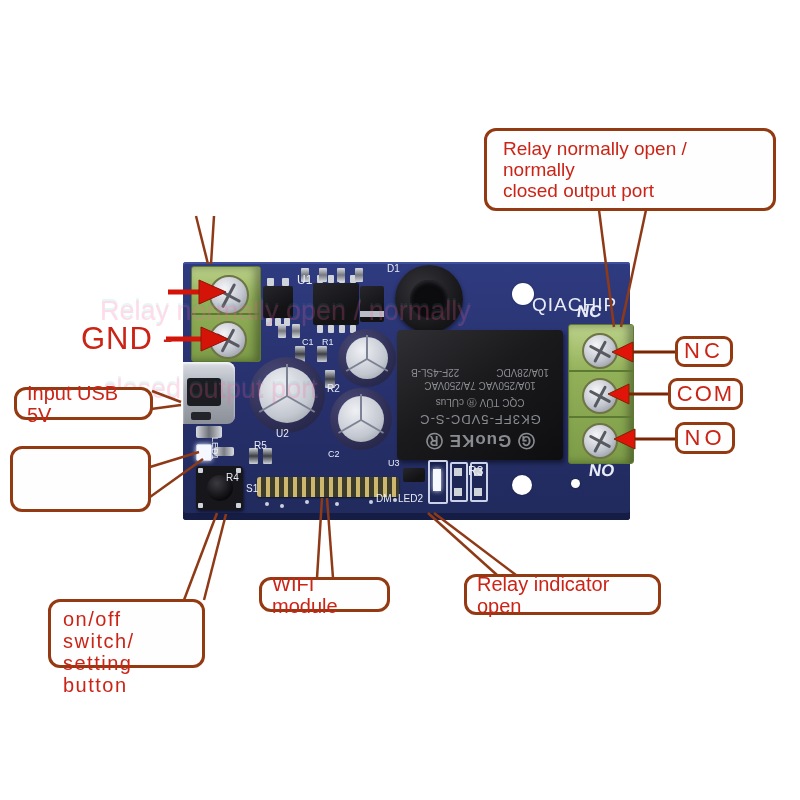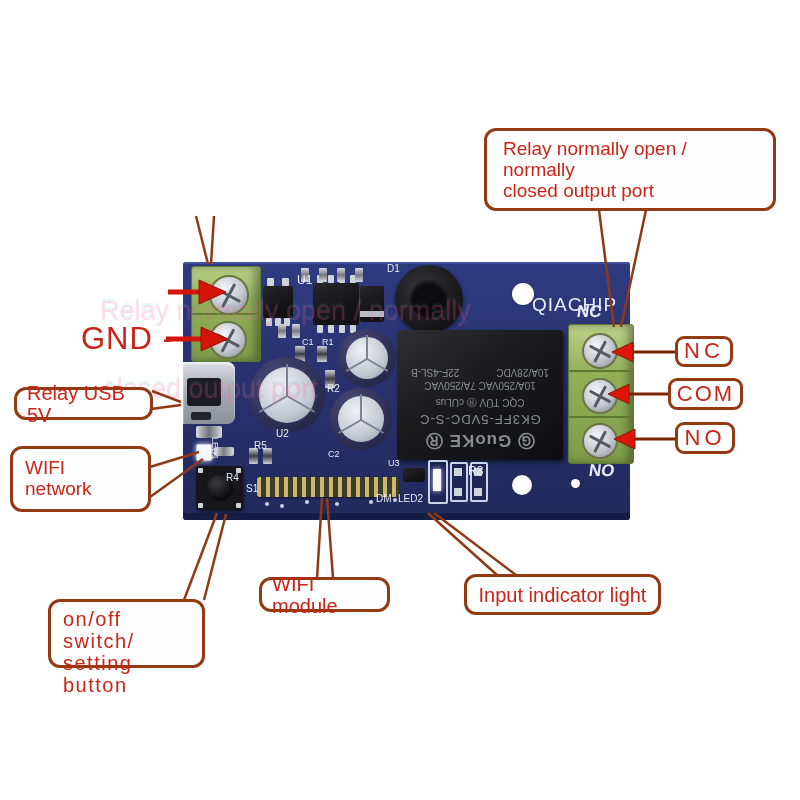--- a/index.html
+++ b/index.html
@@ -241,38 +241,37 @@
     </g>
   </svg>
 
 
   <div class="callout" style="left:484px;top:128px;width:292px;height:83px;padding:8px 16px;justify-content:space-around;">
     <span class="cline">Relay normally open / normally</span>
     <span class="cline">closed output port</span>
   </div>
 
   <div class="callout" style="left:14px;top:387px;width:139px;height:33px;align-items:center;font-size:20px;">
-    <span class="cline">Relay USB 5V</span>
+    <span class="cline">Input USB 5V</span>
   </div>
 
   <div class="callout" style="left:10px;top:446px;width:141px;height:66px;padding:6px 12px;justify-content:space-around;">
-    <span class="cline">WIFI network</span>
   </div>
 
   <div class="callout" style="left:48px;top:599px;width:157px;height:69px;padding:6px 12px;justify-content:space-around;font-size:20px;letter-spacing:1.5px;">
     <span class="cline">on/off switch/</span>
     <span class="cline">setting button</span>
   </div>
 
   <div class="callout" style="left:259px;top:577px;width:131px;height:35px;align-items:center;font-size:20px;">
     <span class="cline">WIFI module</span>
   </div>
 
   <div class="callout" style="left:464px;top:574px;width:197px;height:41px;align-items:center;font-size:20px;">
-    <span class="cline">Input indicator light</span>
+    <span class="cline">Relay indicator open</span>
   </div>
 
   <div class="callout" style="left:675px;top:336px;width:58px;height:31px;align-items:center;font-size:22px;letter-spacing:4px;border-radius:9px;padding:2px 4px;">
     <span class="cline">NC</span>
   </div>
 
   <div class="callout" style="left:668px;top:378px;width:75px;height:32px;align-items:center;font-size:22px;letter-spacing:2px;border-radius:9px;padding:2px 4px;">
     <span class="cline">COM</span>
   </div>
 

